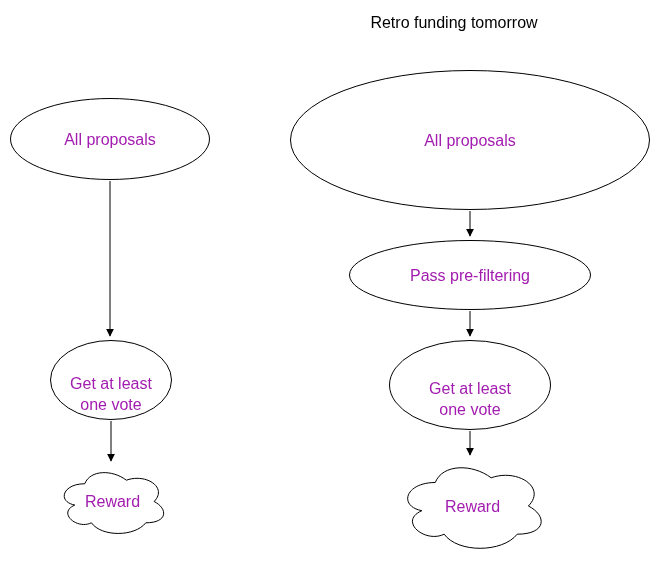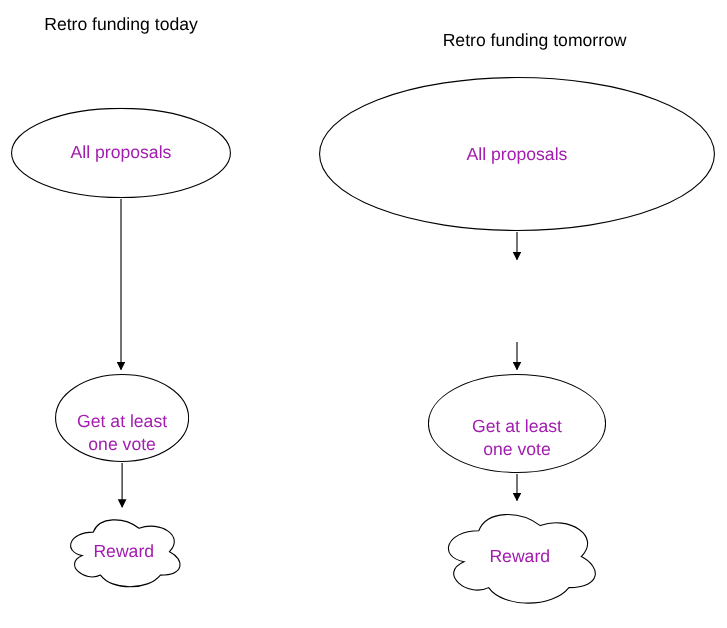--- a/index.html
+++ b/index.html
@@ -18,21 +18,21 @@
   }
   .col-title {
     position: absolute;
     font-size: 16px;
     line-height: 19px;
     text-align: center;
     color: #000000;
     white-space: nowrap;
   }
   .title-left  { left: 0px;   top: 13px; width: 220px; }
-  .title-right { left: 366px; top: 13px; width: 240px; margin-top: 15px; }
+  .title-right { left: 334px; top: 13px; width: 240px; }
 
   .node {
     position: absolute;
   }
   .node svg {
     position: absolute;
     left: 0; top: 0;
     display: block;
   }
   .node .label {
@@ -82,21 +82,20 @@
         <path d="M 0 0 L 10 5 L 0 10 z" fill="#000000"></path>
       </marker>
     </defs>
     <line x1="110" y1="181" x2="110" y2="336" stroke="#000000" stroke-width="1" marker-end="url(#ah)"></line>
     <line x1="111" y1="421" x2="111" y2="461" stroke="#000000" stroke-width="1" marker-end="url(#ah)"></line>
     <line x1="470" y1="211" x2="470" y2="236" stroke="#000000" stroke-width="1" marker-end="url(#ah)"></line>
     <line x1="470" y1="311" x2="470" y2="336" stroke="#000000" stroke-width="1" marker-end="url(#ah)"></line>
     <line x1="470" y1="431" x2="470" y2="455" stroke="#000000" stroke-width="1" marker-end="url(#ah)"></line>
   </svg>
 
-  <div class="col-title title-left">Retro funding today</div>
   <div class="col-title title-right">Retro funding tomorrow</div>
 
   <div class="node n-l-proposals">
     <svg width="200" height="82" viewBox="0 0 200 82">
       <ellipse class="shape" cx="100" cy="41" rx="99.5" ry="40.5"></ellipse>
     </svg>
     <div class="label">
       <span class="txt">All proposals</span>
     </div>
   </div>
@@ -121,20 +120,28 @@
 
   <div class="node n-r-proposals">
     <svg width="360" height="140" viewBox="0 0 360 140">
       <ellipse class="shape" cx="180" cy="70" rx="179.5" ry="69.5"></ellipse>
     </svg>
     <div class="label">
       <span class="txt">All proposals</span>
     </div>
   </div>
 
+  <div class="node n-r-prefilter">
+    <svg width="242" height="70" viewBox="0 0 242 70">
+      <ellipse class="shape" cx="121" cy="35" rx="120.5" ry="34.5"></ellipse>
+    </svg>
+    <div class="label">
+      <span class="txt">Pass pre-filtering</span>
+    </div>
+  </div>
 
   <div class="node n-r-vote">
     <svg width="162" height="90" viewBox="0 0 162 90">
       <ellipse class="shape" cx="81" cy="45" rx="80.5" ry="44.5"></ellipse>
     </svg>
     <div class="label">
       <span class="txt narrow">Get at least one vote</span>
     </div>
   </div>
 

